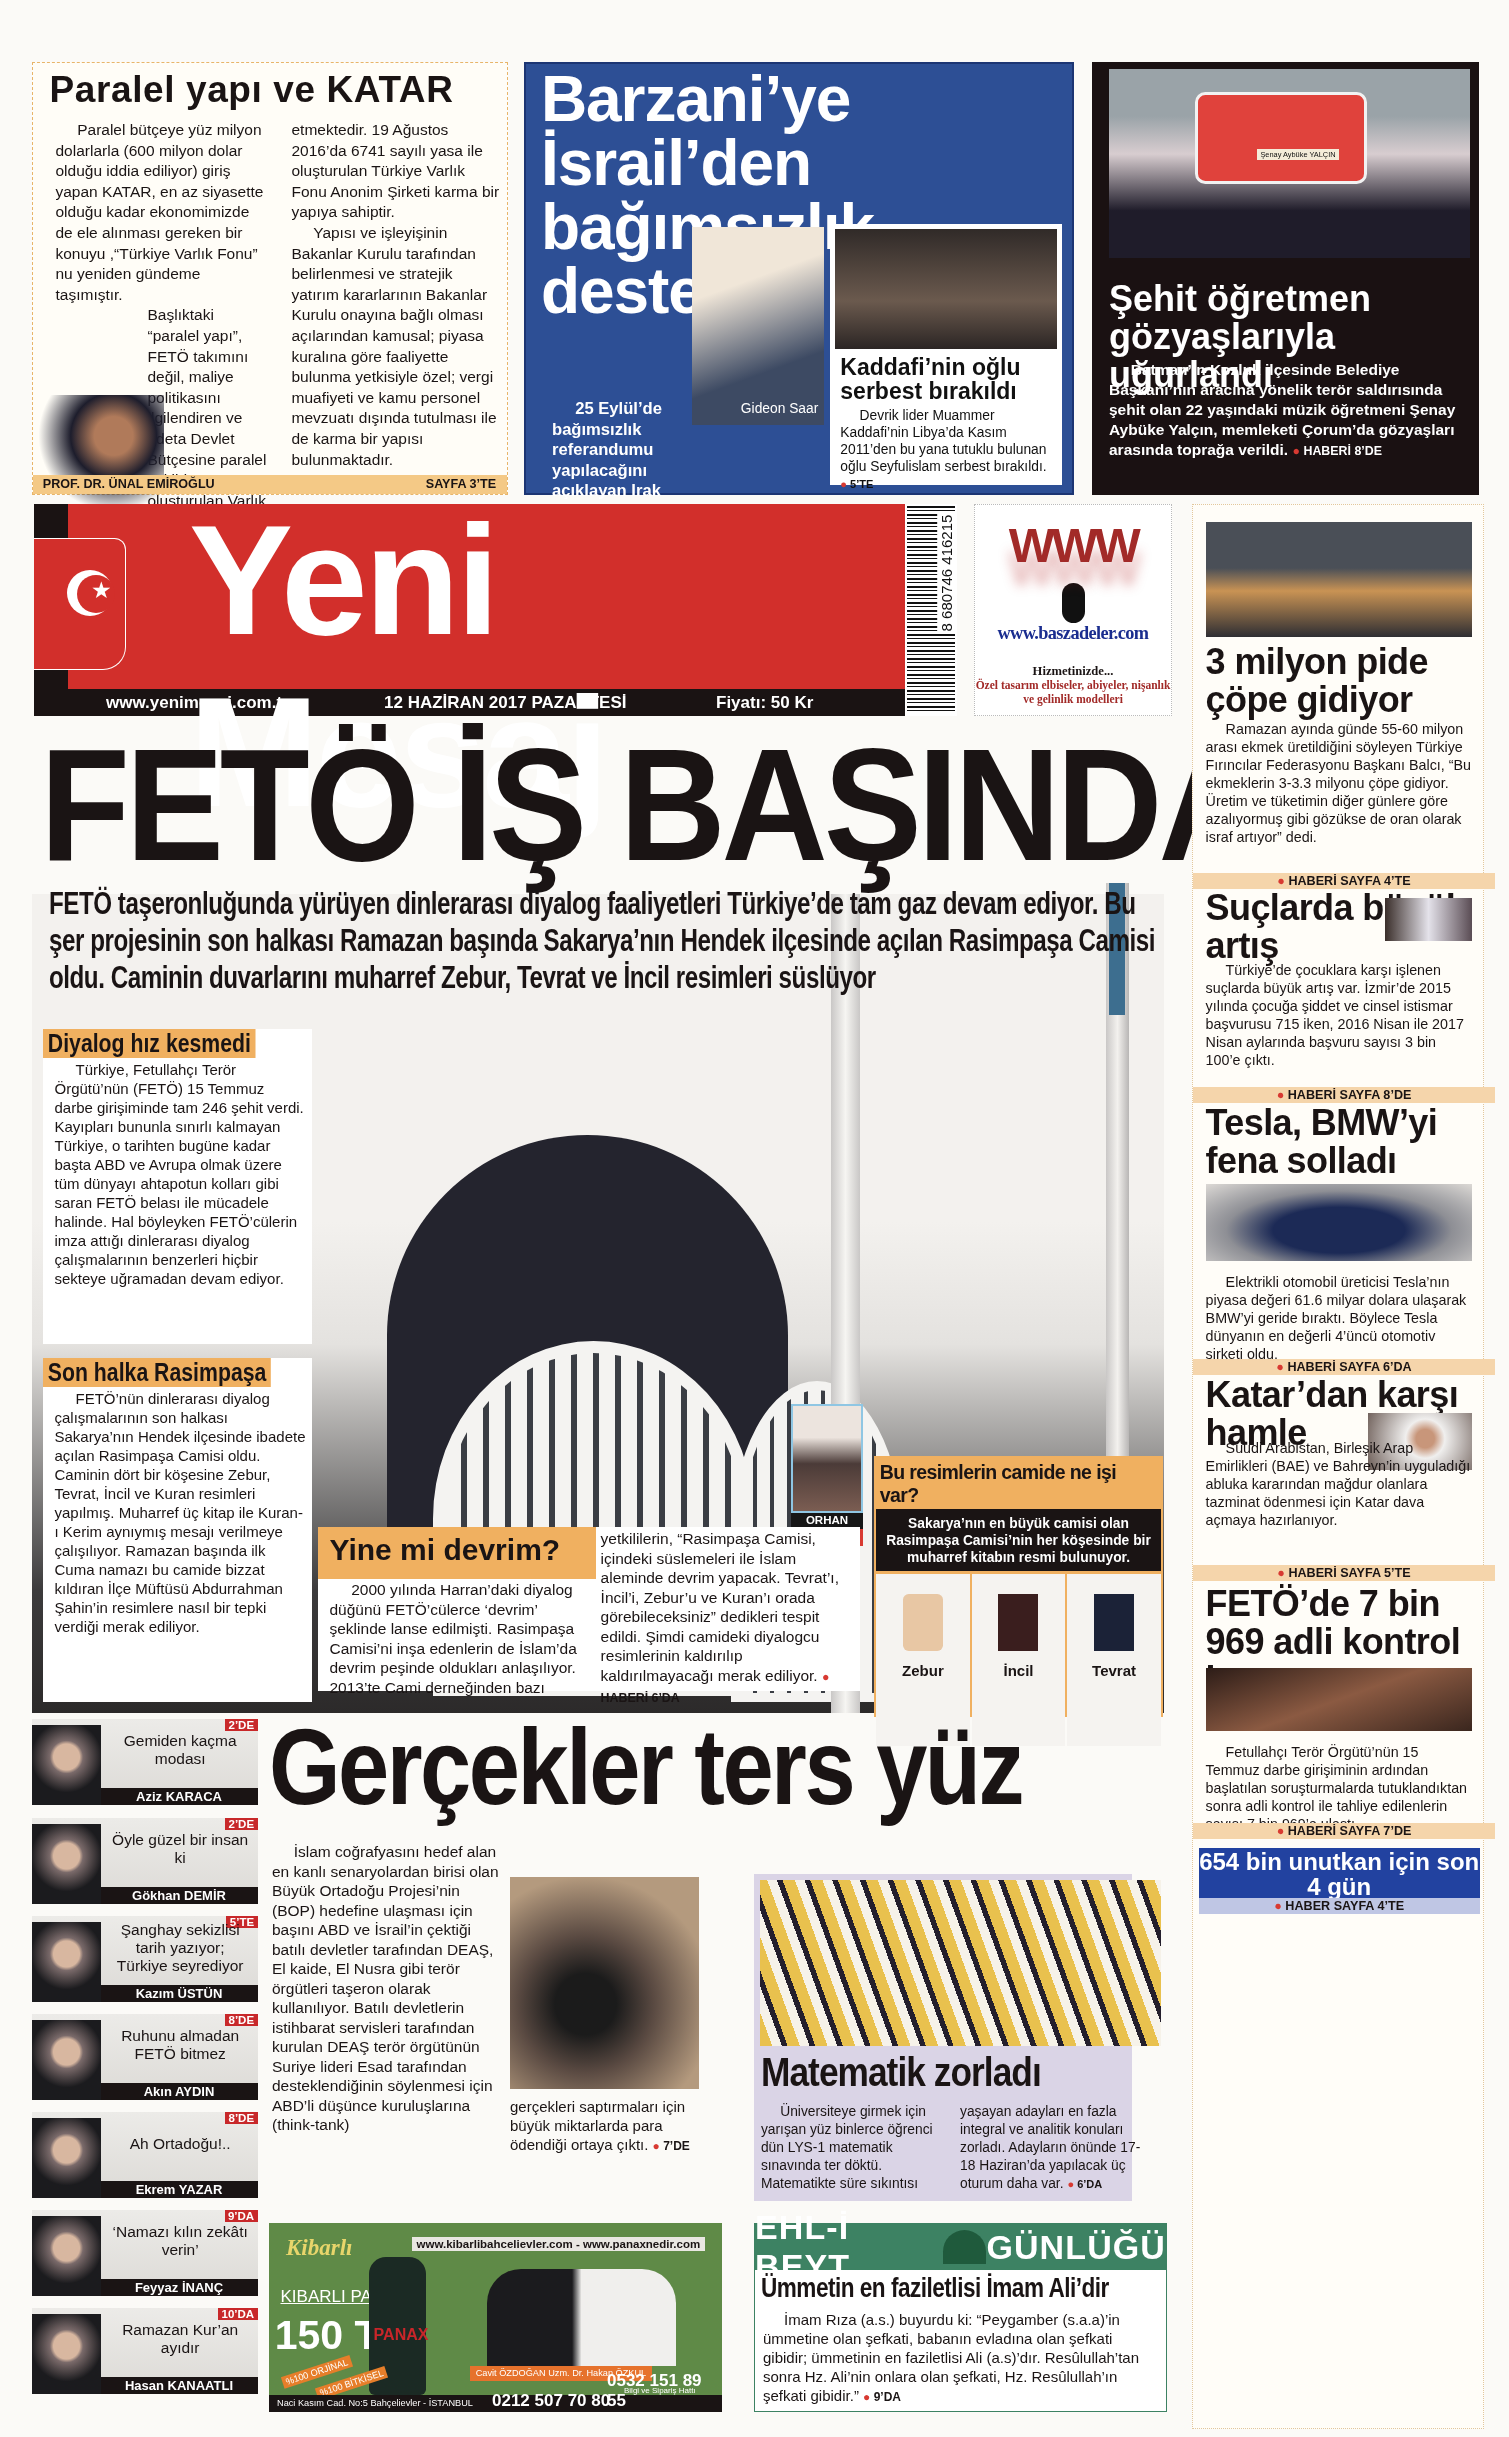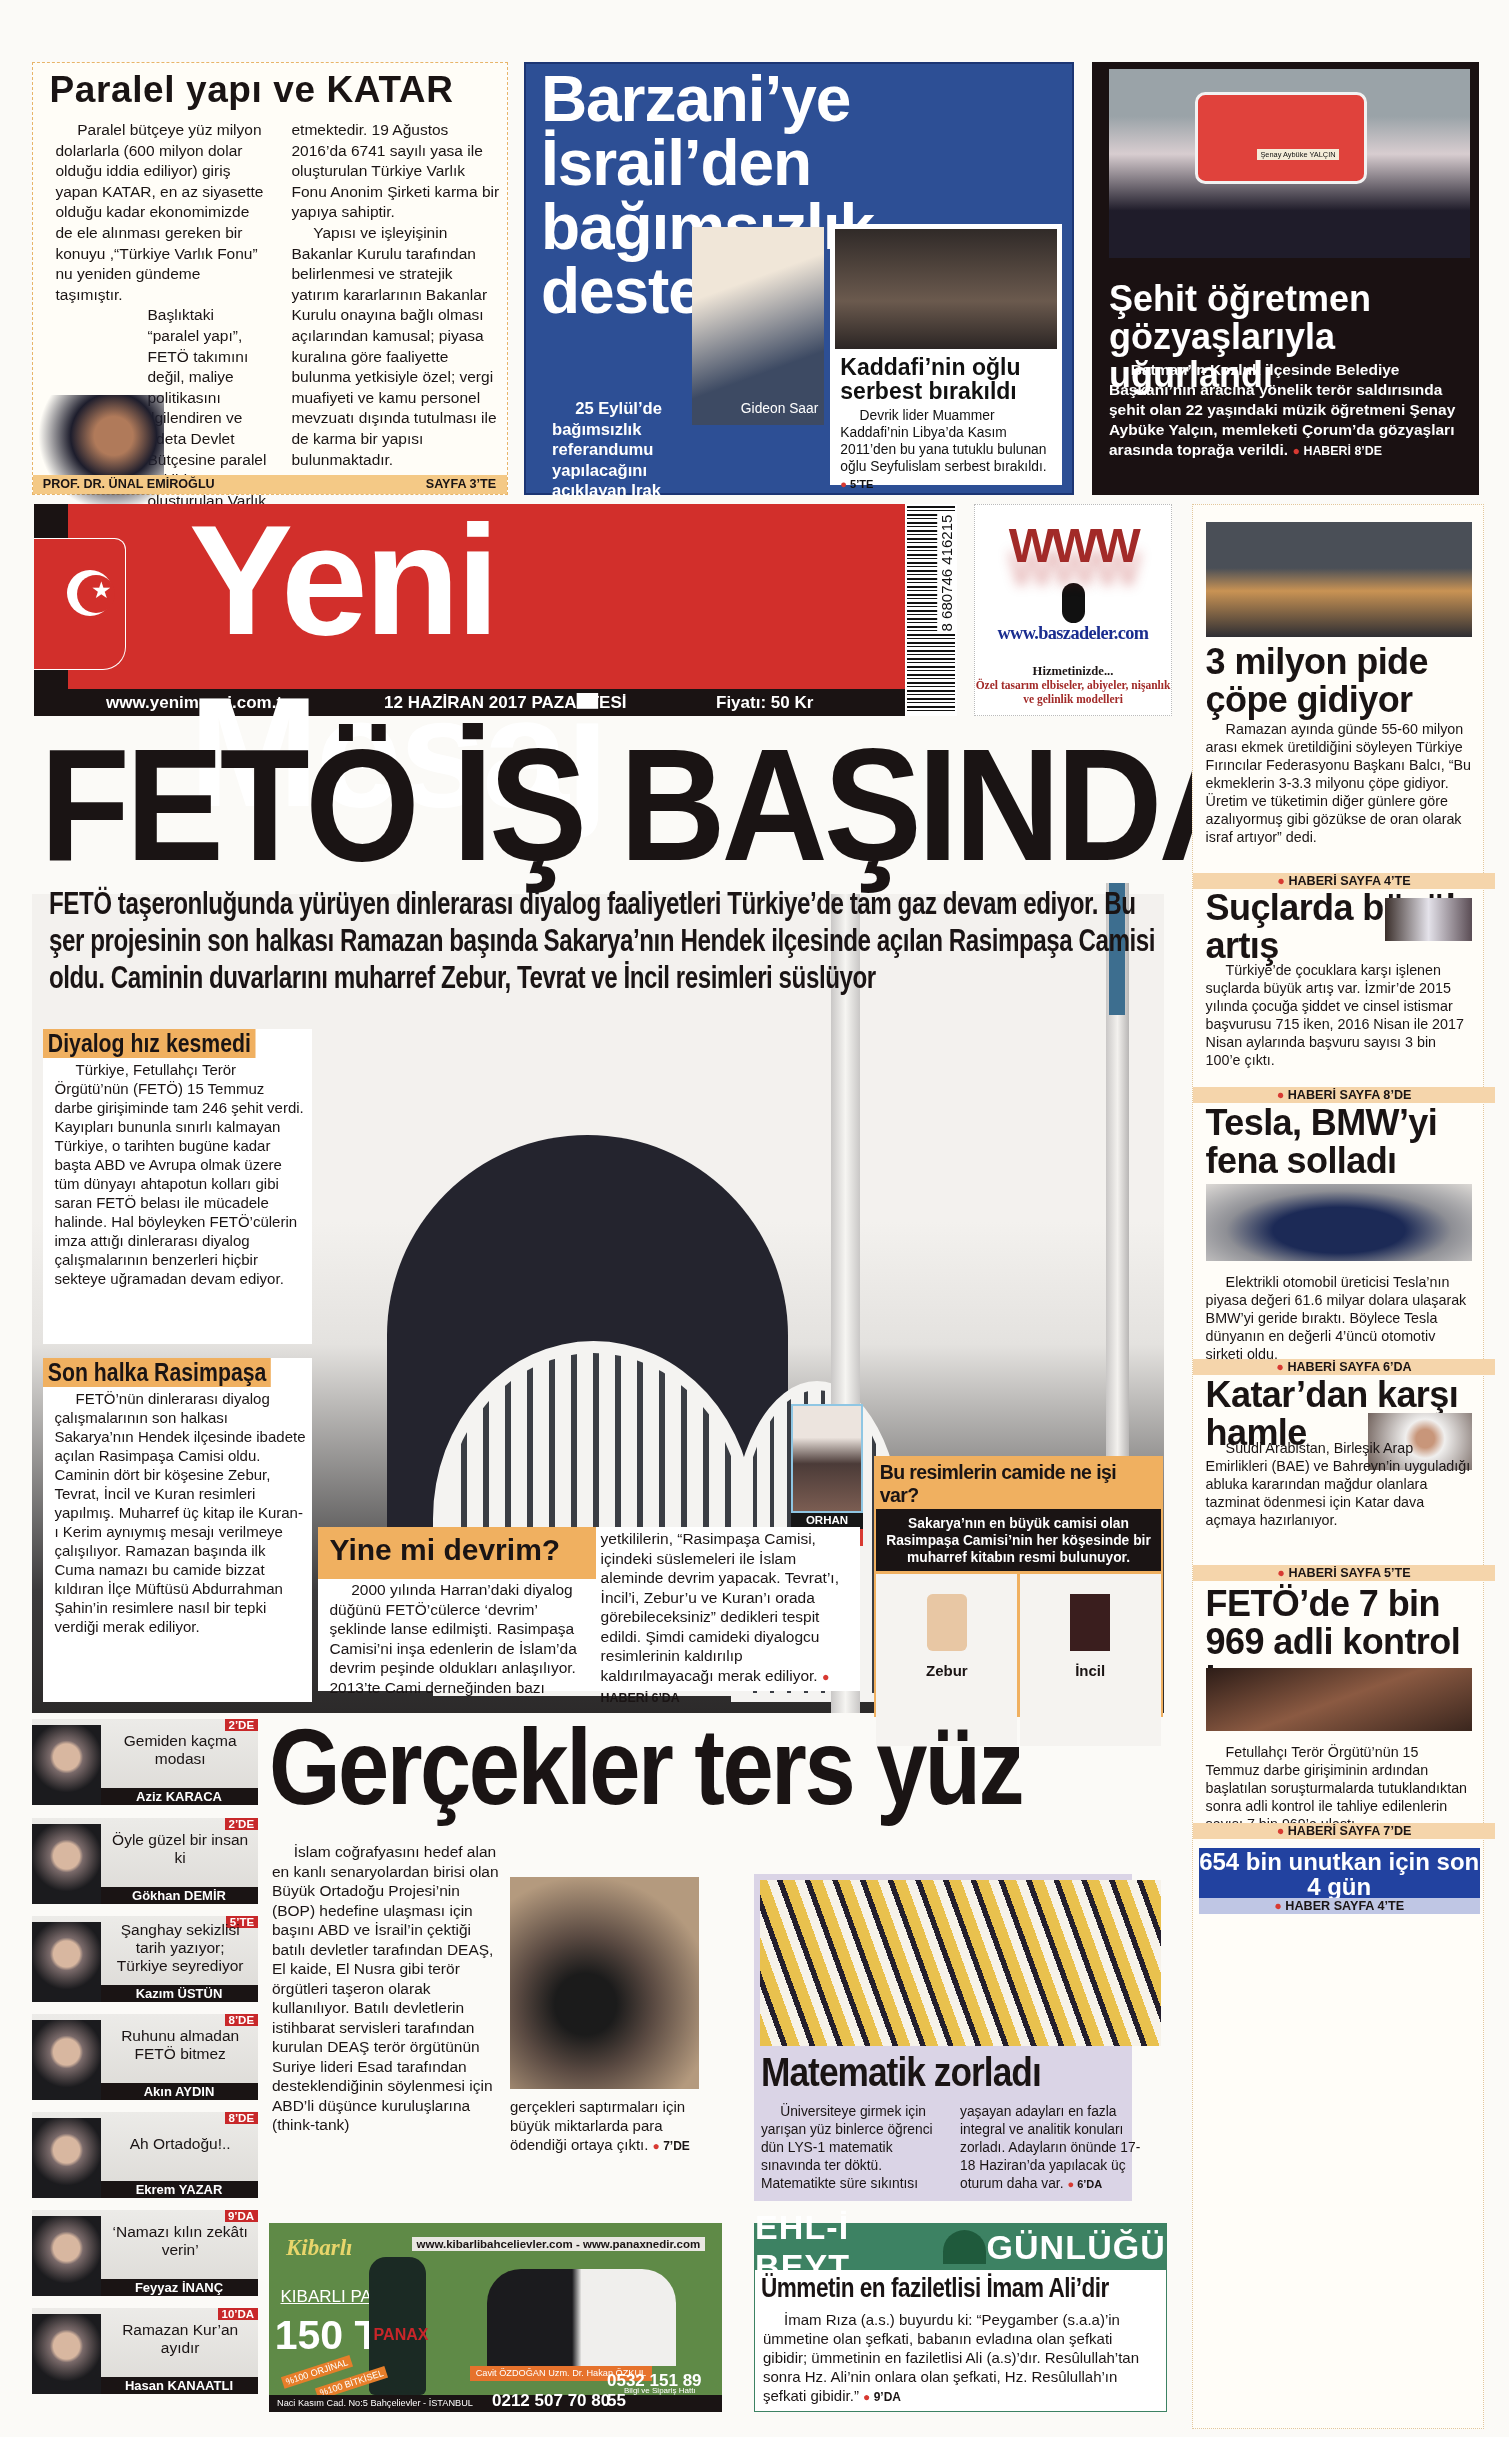--- a/index.html
+++ b/index.html
@@ -246,20 +246,24 @@
   <div class="sub">Sakarya’nın en büyük camisi olan Rasimpaşa Camisi’nin her köşesinde bir muharref kitabın resmi bulunuyor.</div>
   <div class="books">
     <div class="book">
         <div class="ic" style="background:#e8c7a4;border-radius:5.7px"></div>
         <div class="lbl">Zebur</div>
       </div>
     <div class="book">
         <div class="ic" style="background:#3a1e1e"></div>
         <div class="lbl">İncil</div>
       </div>
+    <div class="book">
+        <div class="ic" style="background:#1b2237"></div>
+        <div class="lbl">Tevrat</div>
+      </div>
   </div>
 </div>
 
 <div id="rcol" class="abs">
   <div class="rimg" style="top:17px;height:115px;background:linear-gradient(180deg,#4a4f57 0 40%,#c99354 60%,#2e2e33)"></div>
   <div class="rh" style="top:138px">3 milyon pide çöpe gidiyor</div>
   <p class="rp" style="top:215px">Ramazan ayında günde 55-60 milyon arası ekmek üretildiğini söyleyen Türkiye Fırıncılar Federasyonu Başkanı Balcı, “Bu ekmeklerin 3-3.3 milyonu çöpe gidiyor. Üretim ve tüketimin diğer günlere göre azalıyormuş gibi gözükse de oran olarak israf artıyor” dedi.</p>
   <div class="rbar" style="top:368px"><span class="dot">● </span><span>HABERİ SAYFA 4’TE</span></div>
 
   <div class="rh" style="top:384px">Suçlarda büyük artış</div>

